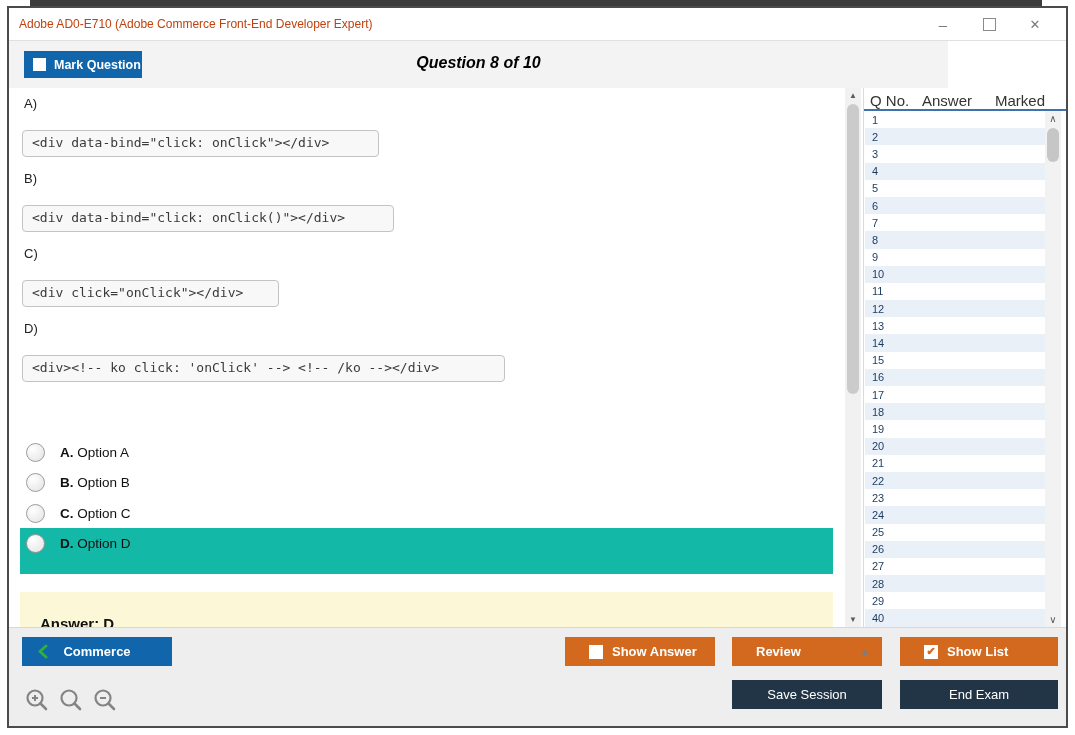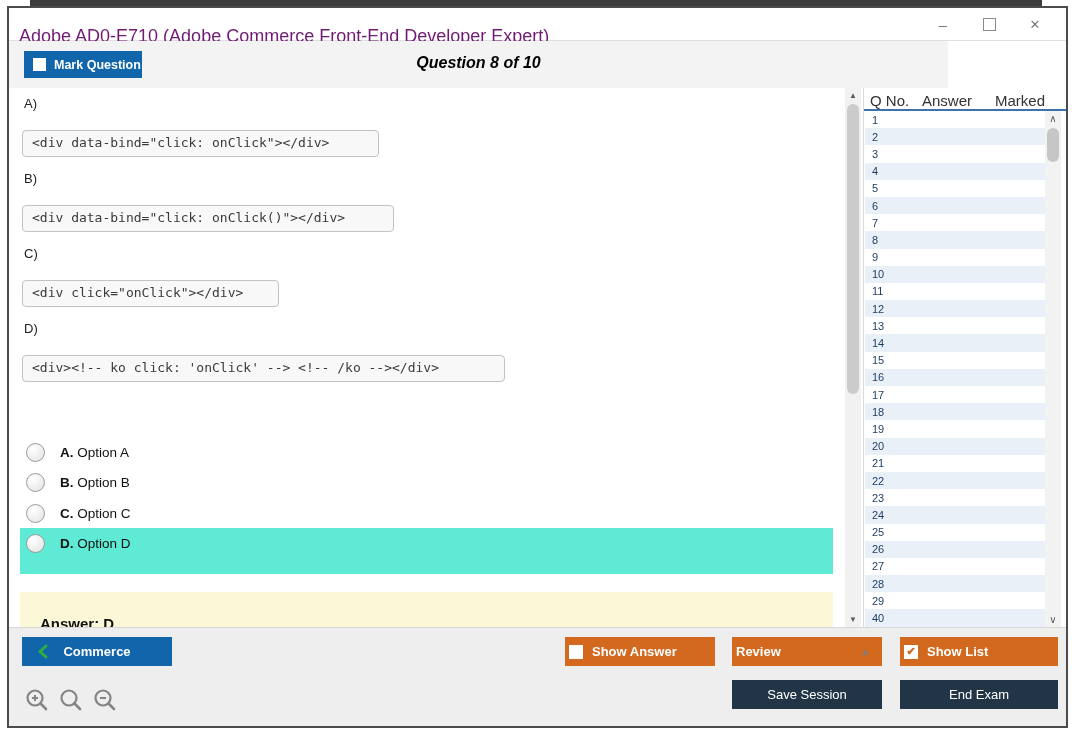--- a/index.html
+++ b/index.html
@@ -6,21 +6,21 @@
   #screen{position:relative;width:1075px;height:735px;background:#fff;overflow:hidden;
           font-family:"Liberation Sans",sans-serif;}
   .abs{position:absolute;}
 
   
   #top-strip{left:30px;top:0;width:1012px;height:6px;background:#3c3c3c;}
   #win{left:7px;top:6px;width:1061px;height:722px;border:2px solid #4b4b4b;background:#fff;box-sizing:border-box;}
 
   
   #titlebar{left:9px;top:8px;width:1057px;height:33px;background:#fff;border-bottom:1px solid #e0e0e0;box-sizing:border-box;}
-  #title-text{position:absolute;left:10px;top:12px;line-height:32px;font-size:18px;color:#701a75;white-space:nowrap;}
+  #title-text{position:absolute;left:10px;top:0;line-height:32px;font-size:12px;color:#c2410c;white-space:nowrap;}
   #wcontrols{position:absolute;right:8px;top:0;height:32px;display:flex;}
   .wc{width:46px;height:32px;display:flex;align-items:center;justify-content:center;color:#7a7a7a;cursor:default;}
   .wc .min{font-size:15px;}
   .wc .max{width:11px;height:11px;border:1px solid #8a8a8a;display:inline-block;}
   .wc .cls{font-size:13px;}
 
   
   #headerband{left:9px;top:41px;width:939px;height:47px;background:#f3f3f3;}
   #mark-btn{position:absolute;left:15px;top:10px;width:118px;height:27px;background:#1166ab;color:#fff;
             display:flex;align-items:center;font-size:12.5px;font-weight:bold;padding-left:9px;box-sizing:border-box;}
@@ -31,21 +31,21 @@
   .codebox{position:absolute;box-sizing:border-box;height:27px;background:#f8f8f8;border:1px solid #c3c3c3;
            border-radius:4px;font-family:"DejaVu Sans Mono",monospace;font-size:13px;color:#3a3a3a;
            padding:4px 9px;white-space:nowrap;overflow:hidden;}
 
   
   .optrow{position:absolute;left:20px;width:813px;height:30px;display:flex;align-items:center;}
   .radio{width:17px;height:17px;border-radius:50%;border:1px solid #9c9c9c;flex:0 0 auto;
          background:radial-gradient(circle at 35% 30%,#ffffff,#e2e2e2);margin-left:6px;}
   .opttext{margin-left:15px;font-size:13.5px;color:#111;}
   .optletter{font-weight:bold;}
-  #opt-d-highlight{position:absolute;left:20px;top:528px;width:813px;height:46px;background:#5eead4;}
+  #opt-d-highlight{position:absolute;left:20px;top:528px;width:813px;height:46px;background:#14b8a6;}
   #opt-d-highlight .optrow{left:0;top:0;}
 
   
   #answerbox{position:absolute;left:20px;top:592px;width:813px;height:48px;background:#fcf8d7;overflow:hidden;}
   #answertext{position:absolute;left:20px;top:23px;font-size:15px;font-weight:bold;color:#111;}
 
   
   .sbtrack{position:absolute;background:#f1f1f1;}
   .sbthumb{position:absolute;background:#cbcbcb;border-radius:6px;}
   .sbarrow{position:absolute;left:0;right:0;text-align:center;color:#5a5a5a;}
@@ -56,21 +56,21 @@
   .qcol{position:absolute;top:4px;font-size:15px;color:#333;}
   #qrows{position:absolute;left:1px;top:23px;width:181px;height:516px;}
   .qrow{height:17.2px;display:flex;align-items:center;padding-left:7px;font-size:11px;color:#1c3a5e;box-sizing:border-box;background:#fff;}
   .qrow.alt{background:#e9f0f8;}
 
   
   #toolbar{left:9px;top:627px;width:1057px;height:99px;background:#eeeeee;border-top:1px solid #d8d8d8;box-sizing:border-box;}
   .btn{position:absolute;height:29px;display:flex;align-items:center;justify-content:center;color:#fff;
        font-size:13px;font-weight:600;box-sizing:border-box;cursor:default;}
   .blue{background:#1166ab;}
-  .orange{background:#d2691e;justify-content:flex-start;padding-left:4px;}
+  .orange{background:#d2691e;justify-content:flex-start;padding-left:24px;}
   .navy{background:#223546;font-weight:400;}
   .chev{position:absolute;top:7px;width:15px;height:15px;}
   .cb{width:14px;height:14px;background:#fff;margin-right:9px;display:flex;align-items:center;justify-content:center;
       font-size:11px;font-weight:bold;color:#d2691e;flex:0 0 auto;}
   #review-arrow{position:absolute;right:12px;top:9px;font-size:10px;color:#7d7d7d;}
   #zoomicons{position:absolute;left:15px;top:59px;display:flex;gap:7px;}
   .zicon{width:27px;height:27px;}
 </style>
 </head>
 <body>

